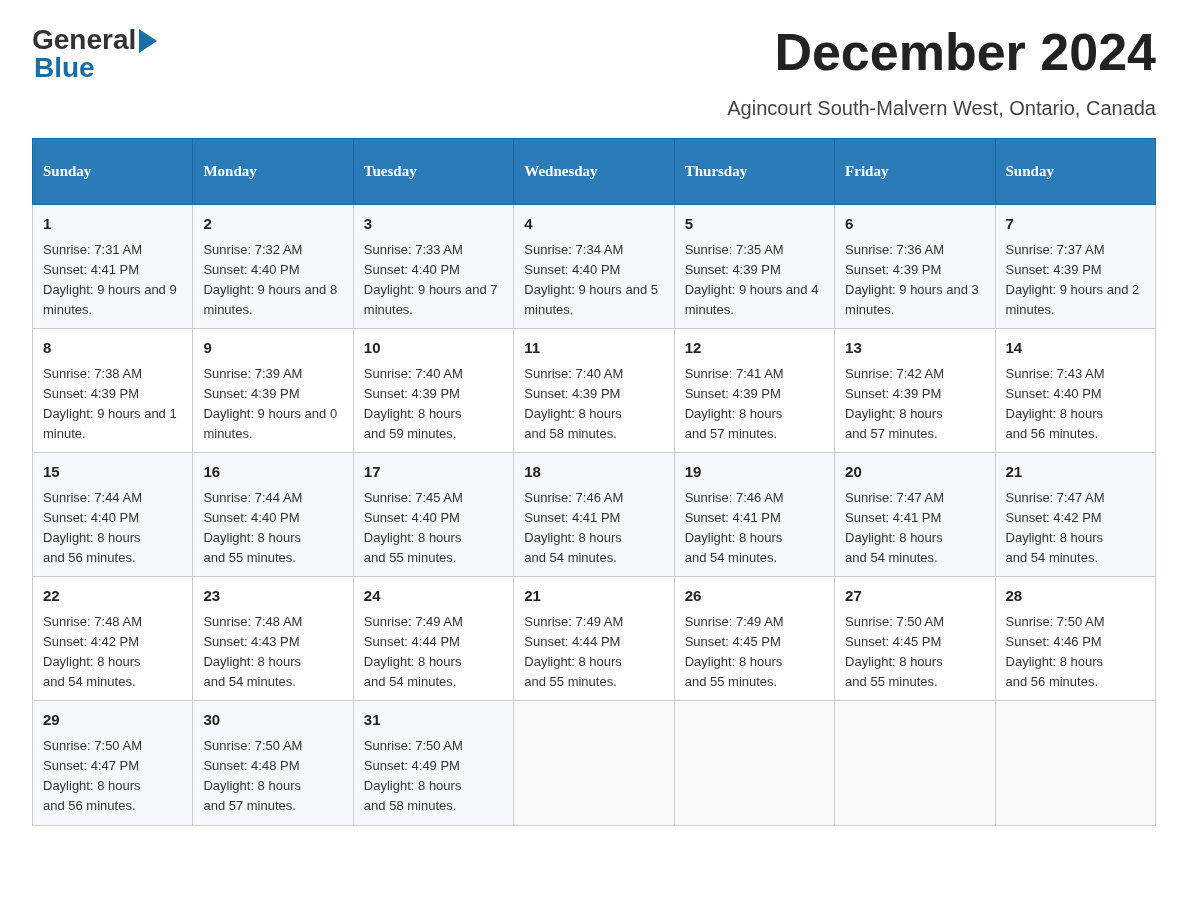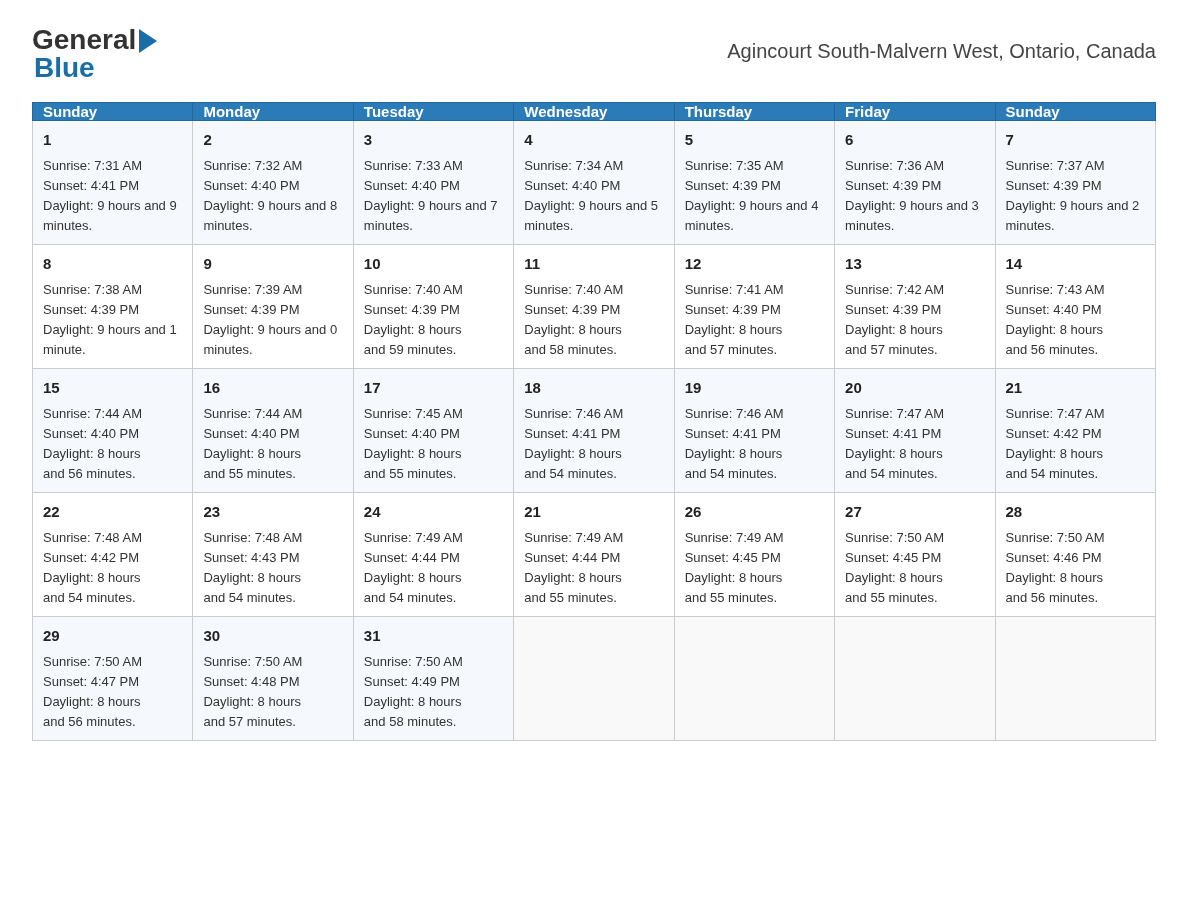--- a/index.html
+++ b/index.html
@@ -40,23 +40,24 @@
       width: 100%;
       border-collapse: collapse;
       border: 1px solid #aaa;
     }
 
     .calendar-table thead tr th {
       background-color: #2b7bb9;
       color: #fff;
       font-size: 15px;
       font-weight: bold;
-      padding: 0 10px;
+      padding: 24px 10px;
       text-align: left;
       border: 1px solid #2067a0;
+      font-family: Liberation Serif, serif;
     }
 
     .calendar-table tbody tr td {
       vertical-align: top;
       padding: 8px 10px;
       border: 1px solid #ccc;
       width: 14.28%;
       min-height: 100px;
       font-size: 13px;
       line-height: 1.5;
@@ -133,20 +134,21 @@
   <div class="logo-wrapper">
     <div class="logo-text-block">
       <div class="logo-row1">
         <span class="logo-g">General</span>
         <span class="logo-arrow"></span>
       </div>
       <div class="logo-row2">Blue</div>
     </div>
   </div>
   <div class="title-area">
+    <div class="main-title">December 2024</div>
     <div class="subtitle">Agincourt South-Malvern West, Ontario, Canada</div>
   </div>
 </div>
 
 <table class="calendar-table">
   <thead>
     <tr>
     <th>Sunday</th>
         <th>Monday</th>
         <th>Tuesday</th>

